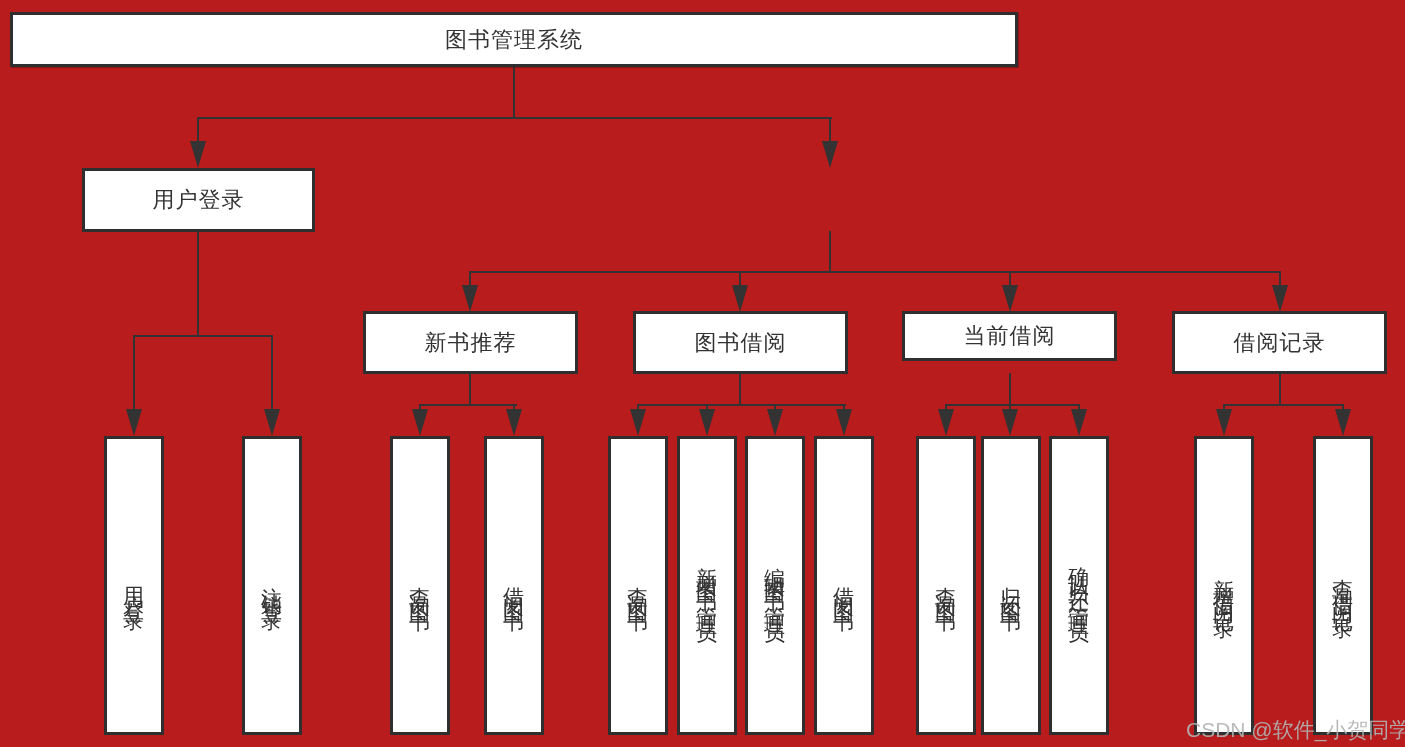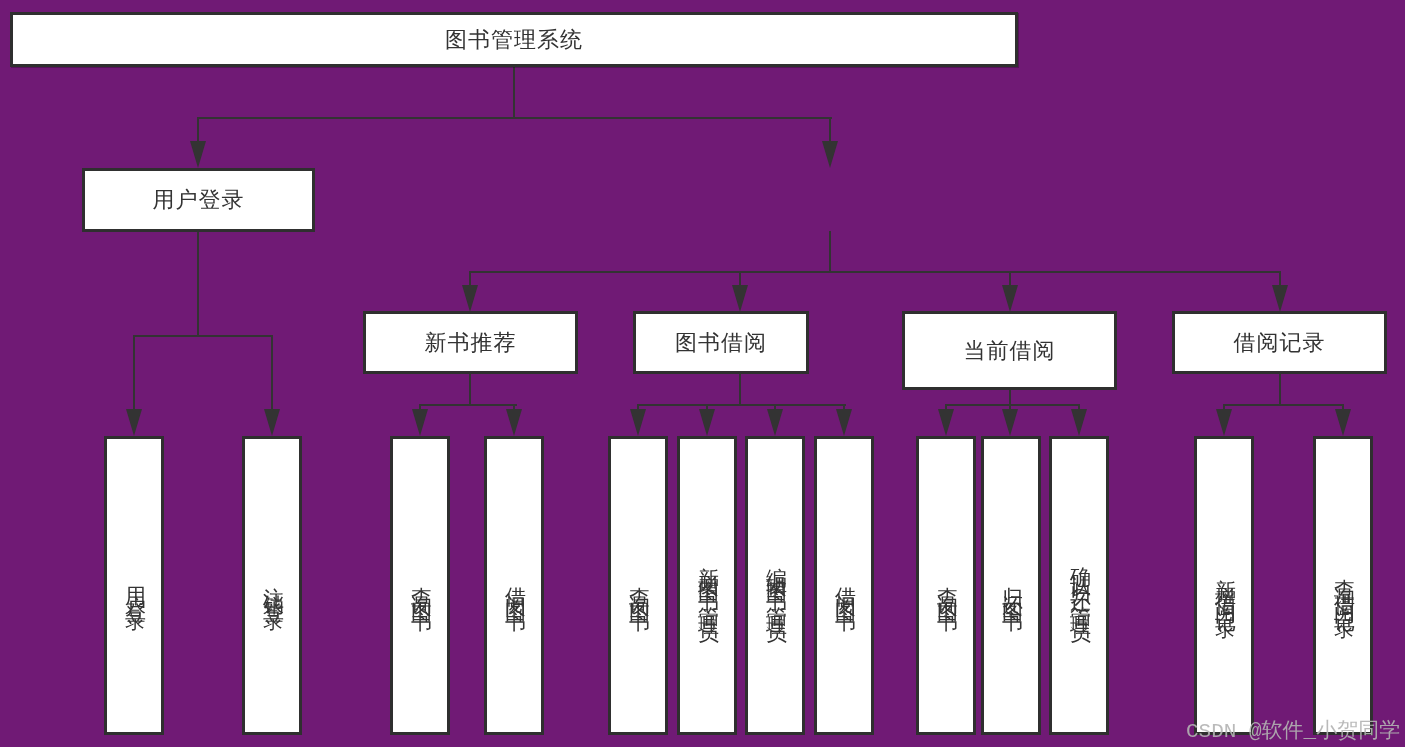--- a/index.html
+++ b/index.html
@@ -1,18 +1,18 @@
 <!DOCTYPE html>
 <html><head>
 <meta charset="utf-8">
 <style>
   html,body{margin:0;padding:0;background:#fff;}
   .stage{
-    position:relative;width:1405px;height:747px;background:#701a75;overflow:hidden;
-    font-family:Liberation Mono, monospace;color:#333333;
+    position:relative;width:1405px;height:747px;background:#b91c1c;overflow:hidden;
+    font-family:Liberation Sans, sans-serif;color:#333333;
   }
   .box{
     position:absolute;background:#ffffff;border:3px solid #2f2f2f;box-sizing:border-box;
     display:flex;align-items:center;justify-content:center;
     font-size:22px;color:#333333;letter-spacing:1px;
   }
   .box.root{box-shadow:1px 1px 0 rgba(0,0,0,0.25);}
   .vbox{
     position:absolute;background:#ffffff;border:3px solid #2f2f2f;box-sizing:border-box;
     display:flex;align-items:center;justify-content:center;
@@ -102,24 +102,24 @@
     <span>图书管理系统</span>
   </div>
 
   <div class="box" style="left:82px;top:168px;width:233px;height:64px;">
     <span>用户登录</span>
   </div>
 
   <div class="box" style="left:363px;top:311px;width:215px;height:63px;">
     <span>新书推荐</span>
   </div>
-  <div class="box" style="left:633px;top:311px;width:176px;height:63px;">
+  <div class="box" style="left:633px;top:311px;width:215px;height:63px;">
     <span>图书借阅</span>
   </div>
-  <div class="box" style="left:902px;top:311px;width:215px;height:79px;">
+  <div class="box" style="left:902px;top:311px;width:215px;height:50px;">
     <span>当前借阅</span>
   </div>
   <div class="box" style="left:1172px;top:311px;width:215px;height:63px;">
     <span>借阅记录</span>
   </div>
 
   <div class="vbox" style="left:104px;">
     <span class="vtext">用户登录</span>
   </div>
   <div class="vbox" style="left:242px;">

